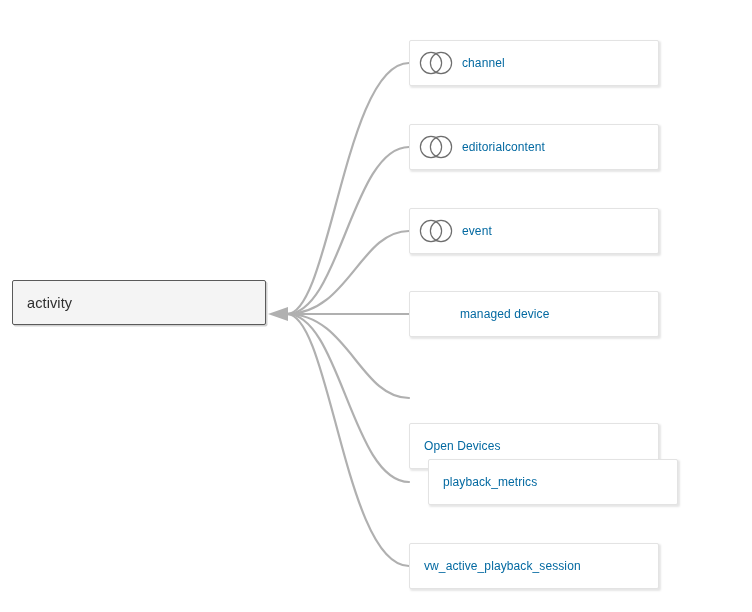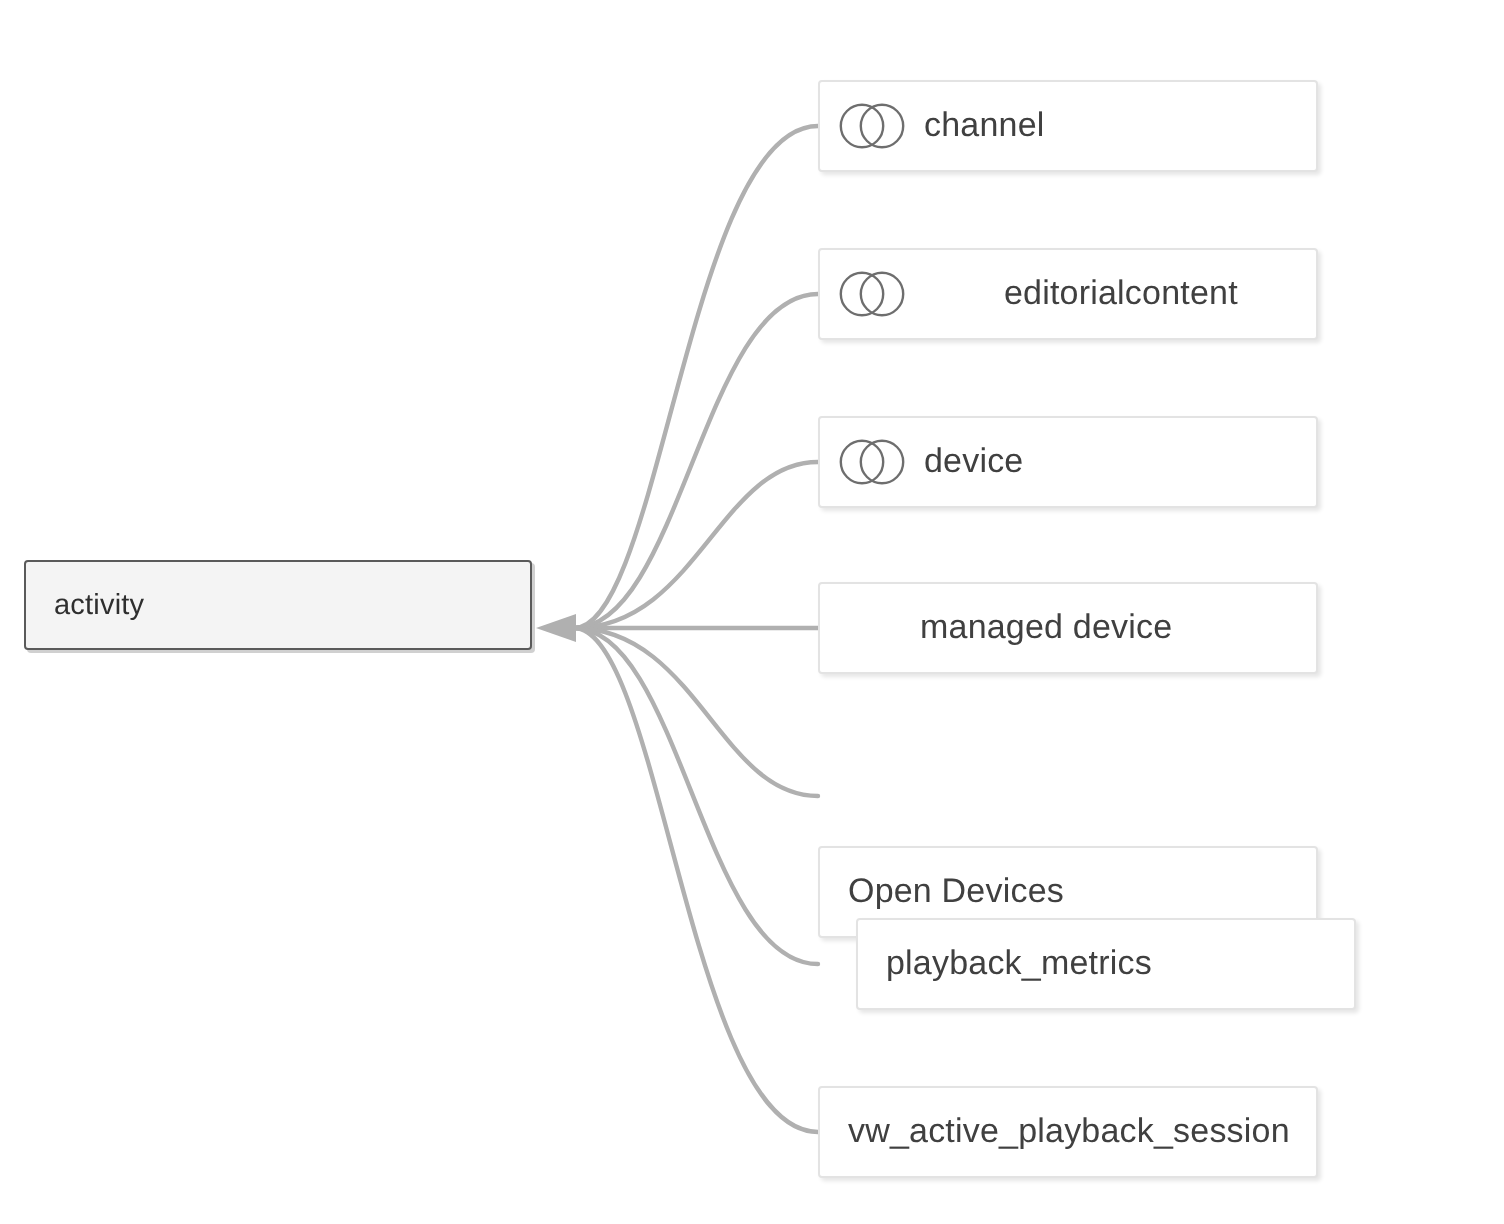--- a/index.html
+++ b/index.html
@@ -72,22 +72,22 @@
     box-shadow: 1.5px 1.5px 2px rgba(0,0,0,0.10);
   }
   .child-node .node-icon {
     flex: 0 0 auto;
     margin-left: 9px;
     width: 34px;
     height: 24px;
     display: block;
   }
   .child-node .node-label {
-    font-size: 17px;
-    color: #404040;
+    font-size: 12px;
+    color: #0369a1;
     letter-spacing: 0.1px;
     white-space: nowrap;
   }
   .child-node.has-icon .node-label {
     margin-left: 9px;
   }
   .child-node.no-icon .node-label {
     margin-left: 14px;
   }
 </style>
@@ -114,34 +114,34 @@
   </div>
 
   <div class="child-node has-icon" style="top:40px;">
     <svg class="node-icon" viewBox="0 0 34 24">
       <circle cx="12" cy="12" r="10.6" fill="none" stroke="#6e6e6e" stroke-width="1.2"></circle>
       <circle cx="22" cy="12" r="10.6" fill="none" stroke="#6e6e6e" stroke-width="1.2"></circle>
     </svg>
     <span class="node-label">channel</span>
   </div>
 
-  <div class="child-node has-icon" style="top:124px;gap:40px;">
+  <div class="child-node has-icon" style="top:124px;">
     <svg class="node-icon" viewBox="0 0 34 24">
       <circle cx="12" cy="12" r="10.6" fill="none" stroke="#6e6e6e" stroke-width="1.2"></circle>
       <circle cx="22" cy="12" r="10.6" fill="none" stroke="#6e6e6e" stroke-width="1.2"></circle>
     </svg>
     <span class="node-label">editorialcontent</span>
   </div>
 
   <div class="child-node has-icon" style="top:208px;">
     <svg class="node-icon" viewBox="0 0 34 24">
       <circle cx="12" cy="12" r="10.6" fill="none" stroke="#6e6e6e" stroke-width="1.2"></circle>
       <circle cx="22" cy="12" r="10.6" fill="none" stroke="#6e6e6e" stroke-width="1.2"></circle>
     </svg>
-    <span class="node-label">device</span>
+    <span class="node-label">event</span>
   </div>
 
   <div class="child-node no-icon" style="top:291px;padding-left:36px;">
     <span class="node-label">managed device</span>
   </div>
 
   <div class="child-node no-icon" style="top:375px;margin-top:48px;">
     <span class="node-label">Open Devices</span>
   </div>
 

